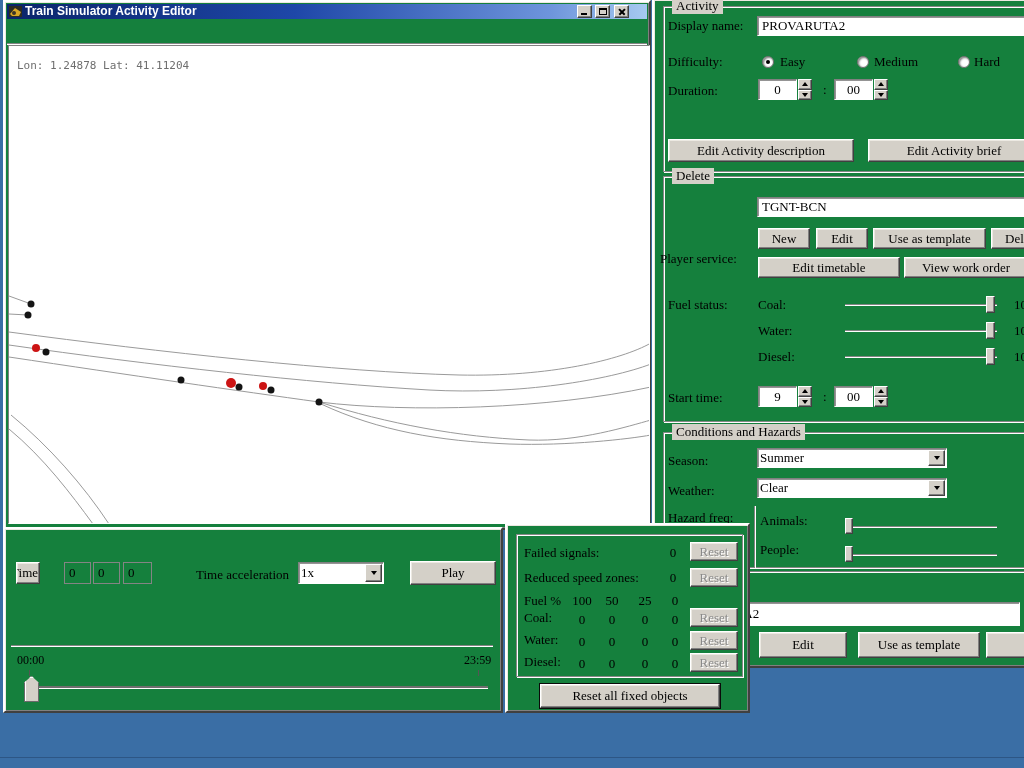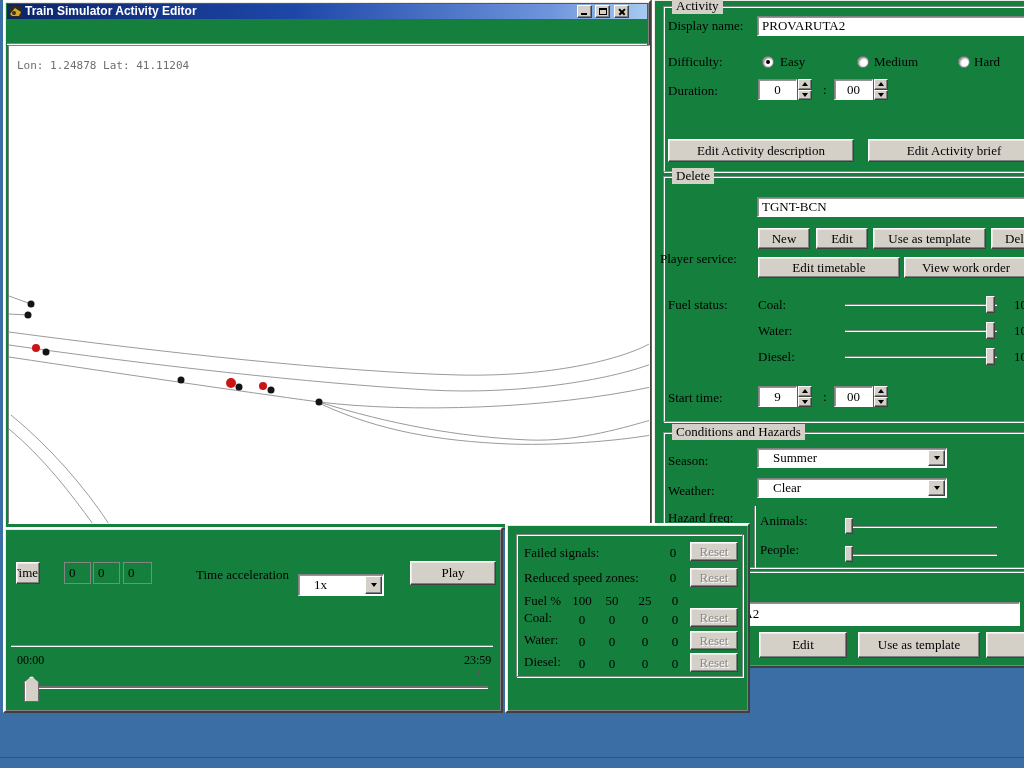--- a/index.html
+++ b/index.html
@@ -28,21 +28,21 @@
   .spin { position:absolute; display:flex; }
   .spin .sval { background:#fff; border:1px solid; border-color:#808080 #FFFFFF #FFFFFF #808080;
                 box-shadow: inset 1px 1px 0 rgba(60,60,60,.55); flex:1; font-size:13px;
                 display:flex; align-items:center; justify-content:center; }
   .spincol { width:14px; display:flex; flex-direction:column; margin-left:1px; }
   .spinbtn { flex:1; background:#D4D0C8; border:1px solid; border-color:#FFFFFF #404040 #404040 #FFFFFF;
              box-shadow: inset -1px -1px 0 #808080; display:flex; align-items:center; justify-content:center; }
   .tri-up { width:0; height:0; border-left:3px solid transparent; border-right:3px solid transparent; border-bottom:4px solid #000; }
   .tri-dn { width:0; height:0; border-left:3px solid transparent; border-right:3px solid transparent; border-top:4px solid #000; }
   .combo { position:absolute; background:#fff; border:1px solid; border-color:#808080 #FFFFFF #FFFFFF #808080;
-           box-shadow: inset 1px 1px 0 rgba(60,60,60,.55); font-size:13px; display:flex; align-items:center; padding-left:15px; }
+           box-shadow: inset 1px 1px 0 rgba(60,60,60,.55); font-size:13px; display:flex; align-items:center; padding-left:2px; }
   .cbtn { position:absolute; right:1px; top:1px; bottom:1px; width:17px; background:#D4D0C8;
           border:1px solid; border-color:#FFFFFF #404040 #404040 #FFFFFF; box-shadow: inset -1px -1px 0 #808080;
           display:flex; align-items:center; justify-content:center; }
   .sl-track { position:absolute; height:2px; background:#848484; border-bottom:1px solid #ffffff; }
   .sl-thumb { position:absolute; background:#D4D0C8; border:1px solid; border-color:#FFFFFF #404040 #404040 #FFFFFF;
               box-shadow: inset -1px -1px 0 #808080; }
   .titlebar { position:absolute; background:linear-gradient(90deg,#0A246A 0%,#1E47A8 45%,#6E95DC 85%,#A6CAF0 100%);
               color:#fff; font:bold 12px "Liberation Sans",sans-serif; display:flex; align-items:center; }
   .wbtn { width:15px; height:13px; background:#D4D0C8; border:1px solid; border-color:#FFFFFF #404040 #404040 #FFFFFF;
           box-shadow: inset -1px -1px 0 #808080; position:relative; margin-left:2px; }
@@ -240,21 +240,21 @@
     <div class="btn" style="left:204px; top:632px; width:122px; height:26px;">Use as template</div>
     <div class="btn" style="left:332px; top:632px; width:100px; height:26px;">New</div>
   </div>
 
   <div class="panel" style="left:3px; top:527px; width:500px; height:186px; z-index:20;">
     <div class="btn" style="left:11px; top:33px; width:24px; height:22px;">Time :</div>
     <div class="abs" style="left:59px; top:33px; width:27px; height:22px; border:1px solid #848484; font-size:13px; padding:2px 0 0 4px;">0</div>
     <div class="abs" style="left:88px; top:33px; width:27px; height:22px; border:1px solid #848484; font-size:13px; padding:2px 0 0 4px;">0</div>
     <div class="abs" style="left:118px; top:33px; width:29px; height:22px; border:1px solid #848484; font-size:13px; padding:2px 0 0 4px;">0</div>
     <span class="lbl" style="left:191px; top:38px;">Time acceleration</span>
-    <div class="combo" style="left:293px; top:33px; width:86px; height:22px;margin-top:12px;">
+    <div class="combo" style="left:293px; top:33px; width:86px; height:22px;">
       <span>1x</span>
       <span class="cbtn">
           <span class="tri-dn"></span>
         </span>
     </div>
     <div class="btn" style="left:405px; top:32px; width:86px; height:24px;">Play</div>
 
     <div class="etch" style="left:6px; top:116px; width:482px;"></div>
     <span class="lbl" style="left:12px; top:124px; font-size:12px;">00:00</span>
     <span class="lbl" style="left:459px; top:124px; font-size:12px;">23:59</span>
@@ -297,16 +297,17 @@
     <span class="cell" style="left:157px; top:109px; width:22px;">0</span>
     <div class="btn disabled" style="left:183px; top:106px; width:48px; height:19px;">Reset</div>
 
     <span class="lbl" style="left:17px; top:129px;">Diesel:</span>
     <span class="cell" style="left:61px; top:131px; width:28px;">0</span>
     <span class="cell" style="left:93px; top:131px; width:24px;">0</span>
     <span class="cell" style="left:125px; top:131px; width:26px;">0</span>
     <span class="cell" style="left:157px; top:131px; width:22px;">0</span>
     <div class="btn disabled" style="left:183px; top:128px; width:48px; height:19px;">Reset</div>
 
+    <div class="btn default" style="left:33px; top:159px; width:180px; height:24px;">Reset all fixed objects</div>
   </div>
 
   <div class="abs" style="left:0; top:757px; width:1024px; height:1px; background:#2D5685;"></div>
 </div>
 
 </body></html>

